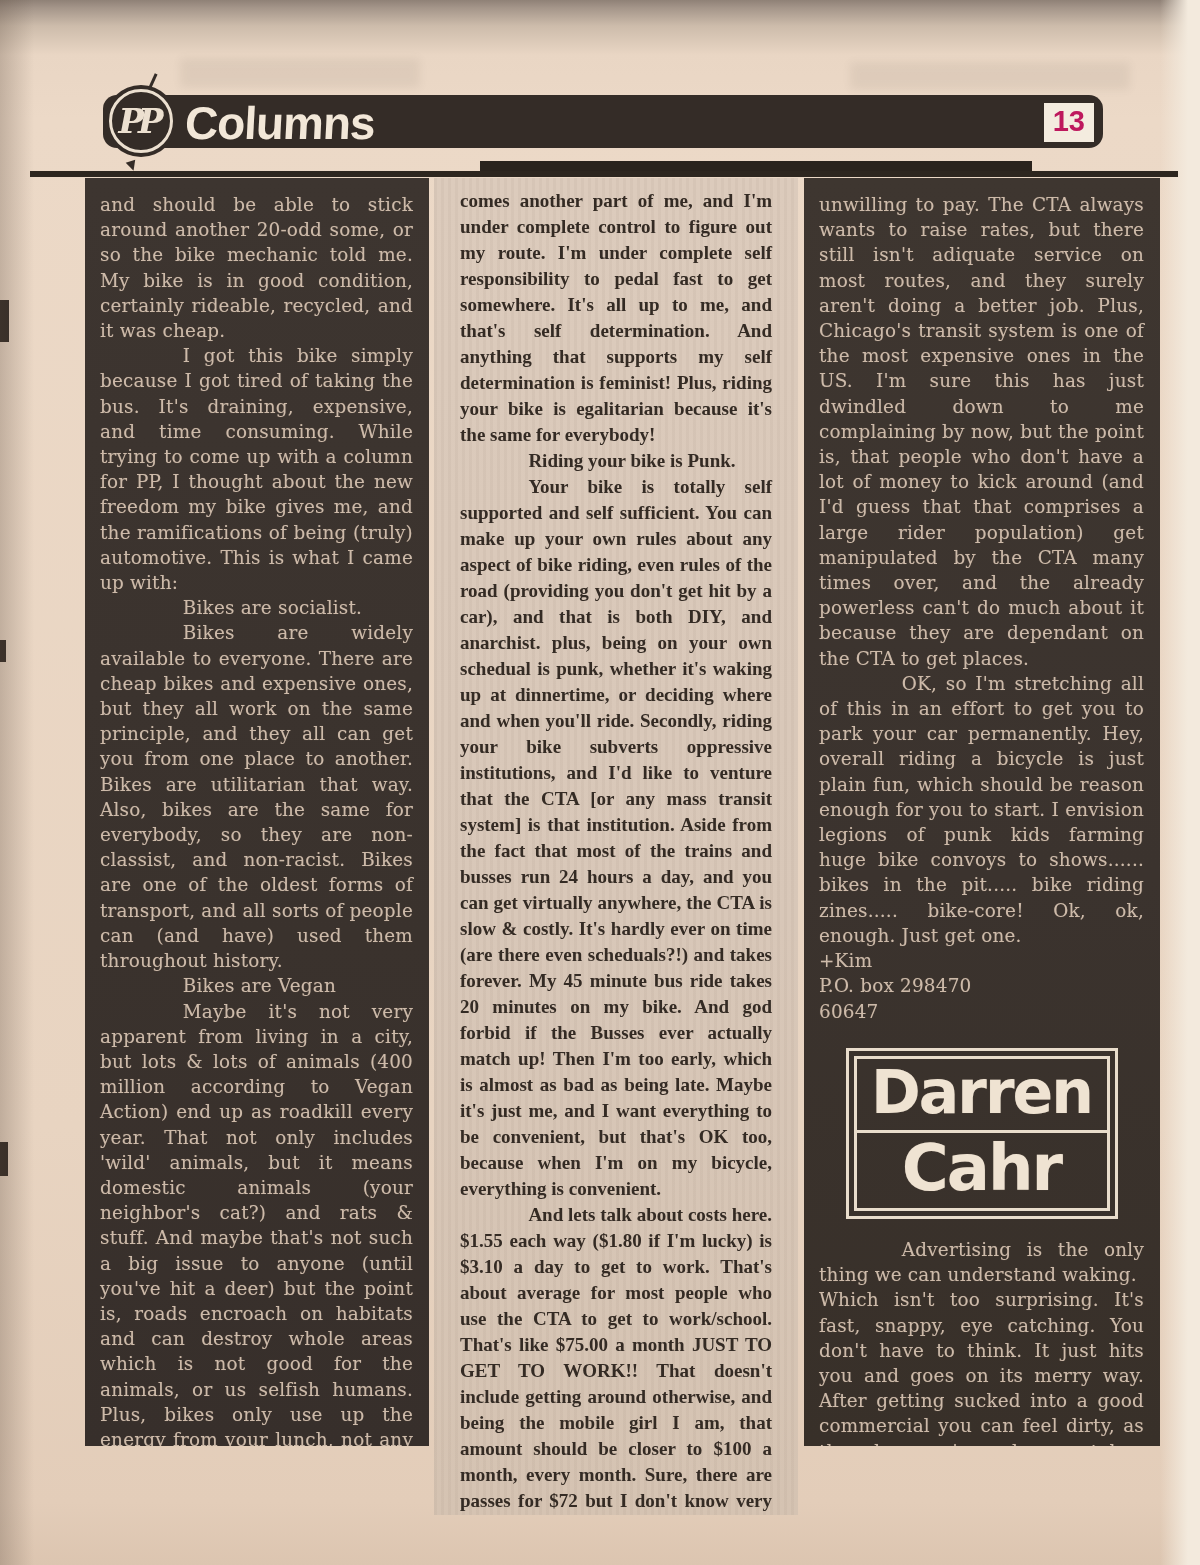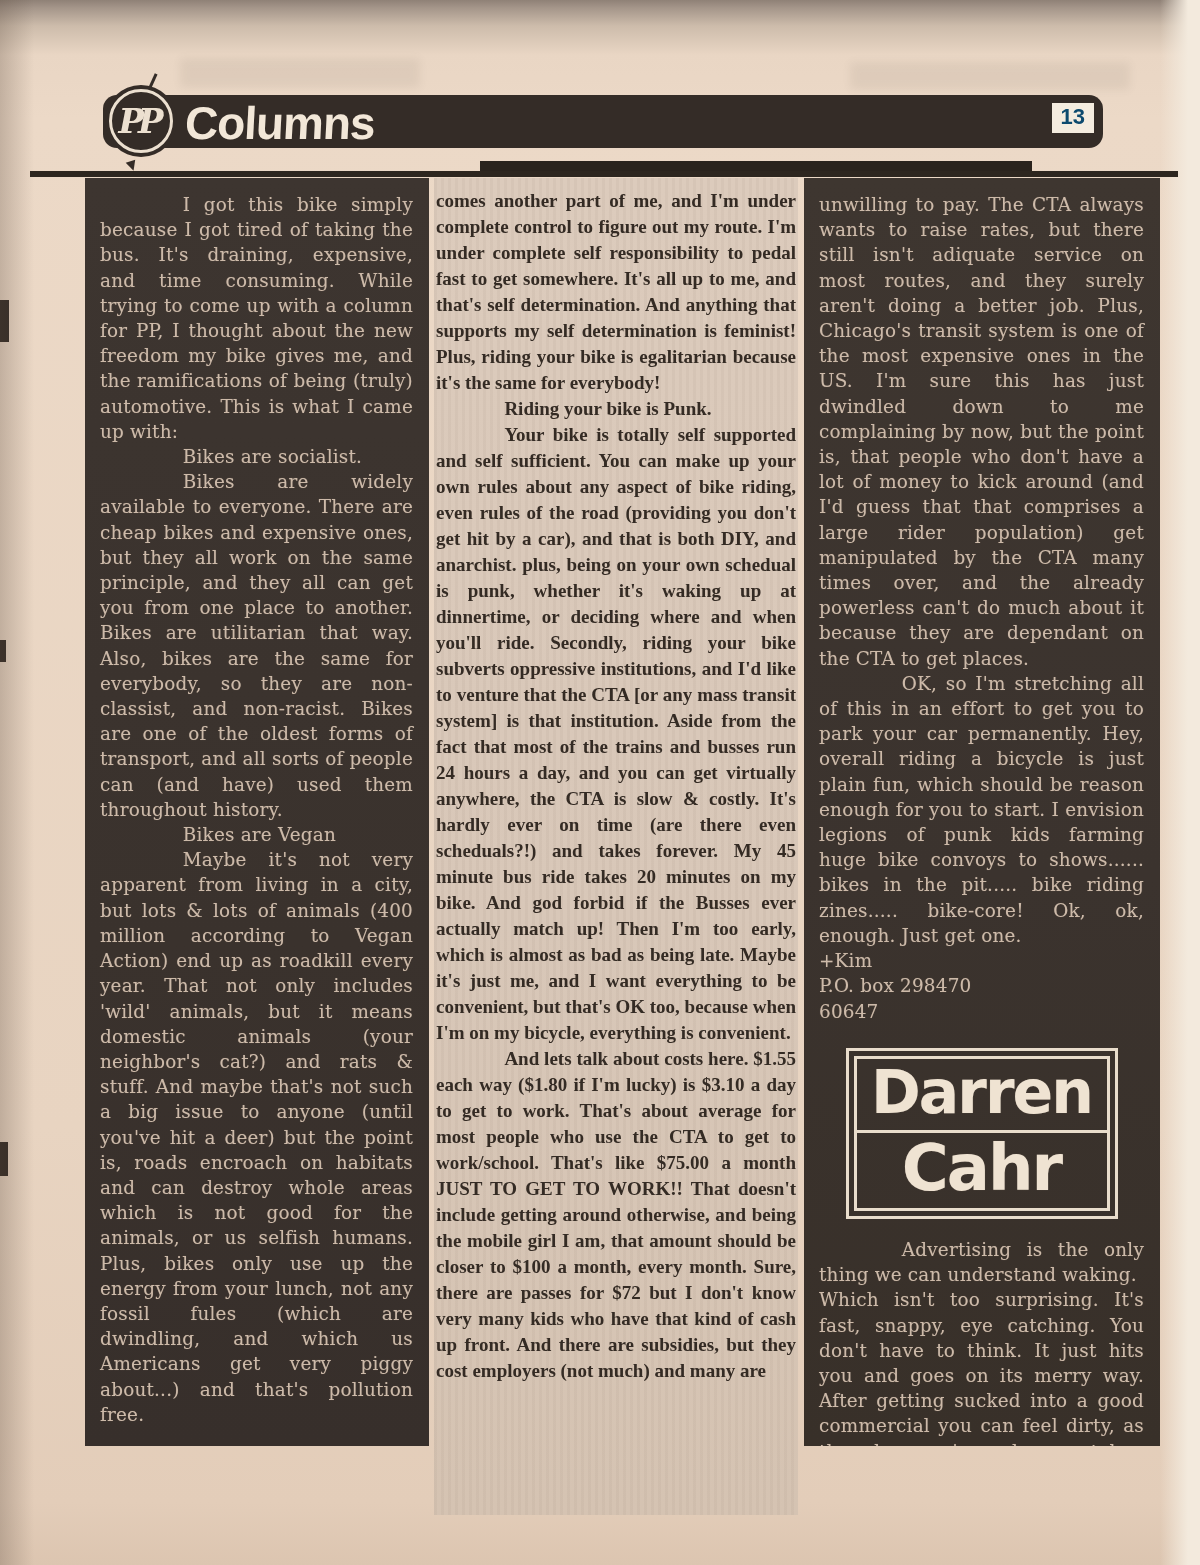--- a/index.html
+++ b/index.html
@@ -44,22 +44,22 @@
     position:absolute; left:24px; top:66px; width:0; height:0;
     border-left:5px solid transparent; border-right:5px solid transparent;
     border-top:10px solid #342c27; transform:rotate(-18deg);
   }
   .header-title {
     position:absolute; left:82px; top:1px; color:#f2e7d8;
     font-family:"Liberation Sans", sans-serif; font-weight:bold;
     font-size:46px; letter-spacing:-1px; transform:skewX(-3deg);
   }
   .page-num-box {
-    position:absolute; right:9px; top:8px; background:#f4ecdf; color:#0c4a6e;
-    font-family:"Liberation Sans", sans-serif; font-weight:bold; font-size:22px;
+    position:absolute; right:9px; top:8px; background:#f4ecdf; color:#be185d;
+    font-family:"Liberation Sans", sans-serif; font-weight:bold; font-size:29px;
     padding:1px 9px 3px 9px; line-height:1.2;
   }
 
   
   .rule-thin { position:absolute; left:30px; top:171px; width:1148px; height:6px; background:#2d261f; }
   .rule-thick { position:absolute; left:480px; top:161px; width:552px; height:16px; background:#2a231d; }
 
   
   .panel-dark {
     position:absolute; top:178px; height:1268px; box-sizing:border-box;
@@ -68,21 +68,21 @@
     letter-spacing:.2px; overflow:hidden;
     text-shadow:0 0 1px rgba(205,186,169,.35);
   }
   .panel-left  { left:85px;  width:344px; background:linear-gradient(180deg,#3d3530,#3a322d 60%,#372f2b); }
   .panel-right { left:804px; width:356px; background:linear-gradient(180deg,#3e3630,#3b332e 55%,#383029); }
   .panel-light {
     position:absolute; left:434px; top:178px; width:364px; height:1337px; box-sizing:border-box;
     background:
       repeating-linear-gradient(90deg, rgba(120,100,85,.06) 0 3px, rgba(0,0,0,0) 3px 7px),
       linear-gradient(180deg,#dccbbc,#d8c7b8 55%,#d5c3b2);
-    color:#342b24; padding:10px 2px; overflow:hidden;
+    color:#342b24; padding:10px 26px; overflow:hidden;
     font-family:"Liberation Serif", serif; font-weight:bold;
     font-size:19px; line-height:26px; text-align:justify;
   }
   .panel-dark p, .panel-light p { margin:0; }
   .panel-dark .indent { text-indent:4.5em; }
   .panel-light .indent { text-indent:3.6em; }
   .line { text-align:left; }
 
   
   .cahr-box {
@@ -119,20 +119,21 @@
     </div>
     <div class="logo-tail"></div>
     <div class="header-title">Columns</div>
     <div class="page-num-box">13</div>
   </div>
 
   <div class="rule-thick"></div>
   <div class="rule-thin"></div>
 
   <div class="panel-dark panel-left">
+      <p class="">and should be able to stick around another 20-odd some, or so the bike mechanic told me. My bike is in good condition, certainly rideable, recycled, and it was cheap.</p>
       <p class="indent ">I got this bike simply because I got tired of taking the bus. It's draining, expensive, and time consuming. While trying to come up with a column for PP, I thought about the new freedom my bike gives me, and the ramifications of being (truly) automotive. This is what I came up with:</p>
       <p class="indent ">Bikes are socialist.</p>
       <p class="indent ">Bikes are widely available to everyone. There are cheap bikes and expensive ones, but they all work on the same principle, and they all can get you from one place to another. Bikes are utilitarian that way. Also, bikes are the same for everybody, so they are non-classist, and non-racist. Bikes are one of the oldest forms of transport, and all sorts of people can (and have) used them throughout history.</p>
       <p class="indent ">Bikes are Vegan</p>
       <p class="indent ">Maybe it's not very apparent from living in a city, but lots &amp; lots of animals (400 million according to Vegan Action) end up as roadkill every year. That not only includes 'wild' animals, but it means domestic animals (your neighbor's cat?) and rats &amp; stuff. And maybe that's not such a big issue to anyone (until you've hit a deer) but the point is, roads encroach on habitats and can destroy whole areas which is not good for the animals, or us selfish humans. Plus, bikes only use up the energy from your lunch, not any fossil fules (which are dwindling, and which us Americans get very piggy about...) and that's pollution free.</p>
     </div>
 
   <div class="panel-light">
       <p class="">comes another part of me, and I'm under complete control to figure out my route. I'm under complete self responsibility to pedal fast to get somewhere. It's all up to me, and that's self determination. And anything that supports my self determination is feminist! Plus, riding your bike is egalitarian because it's the same for everybody!</p>
       <p class="indent ">Riding your bike is Punk.</p>

